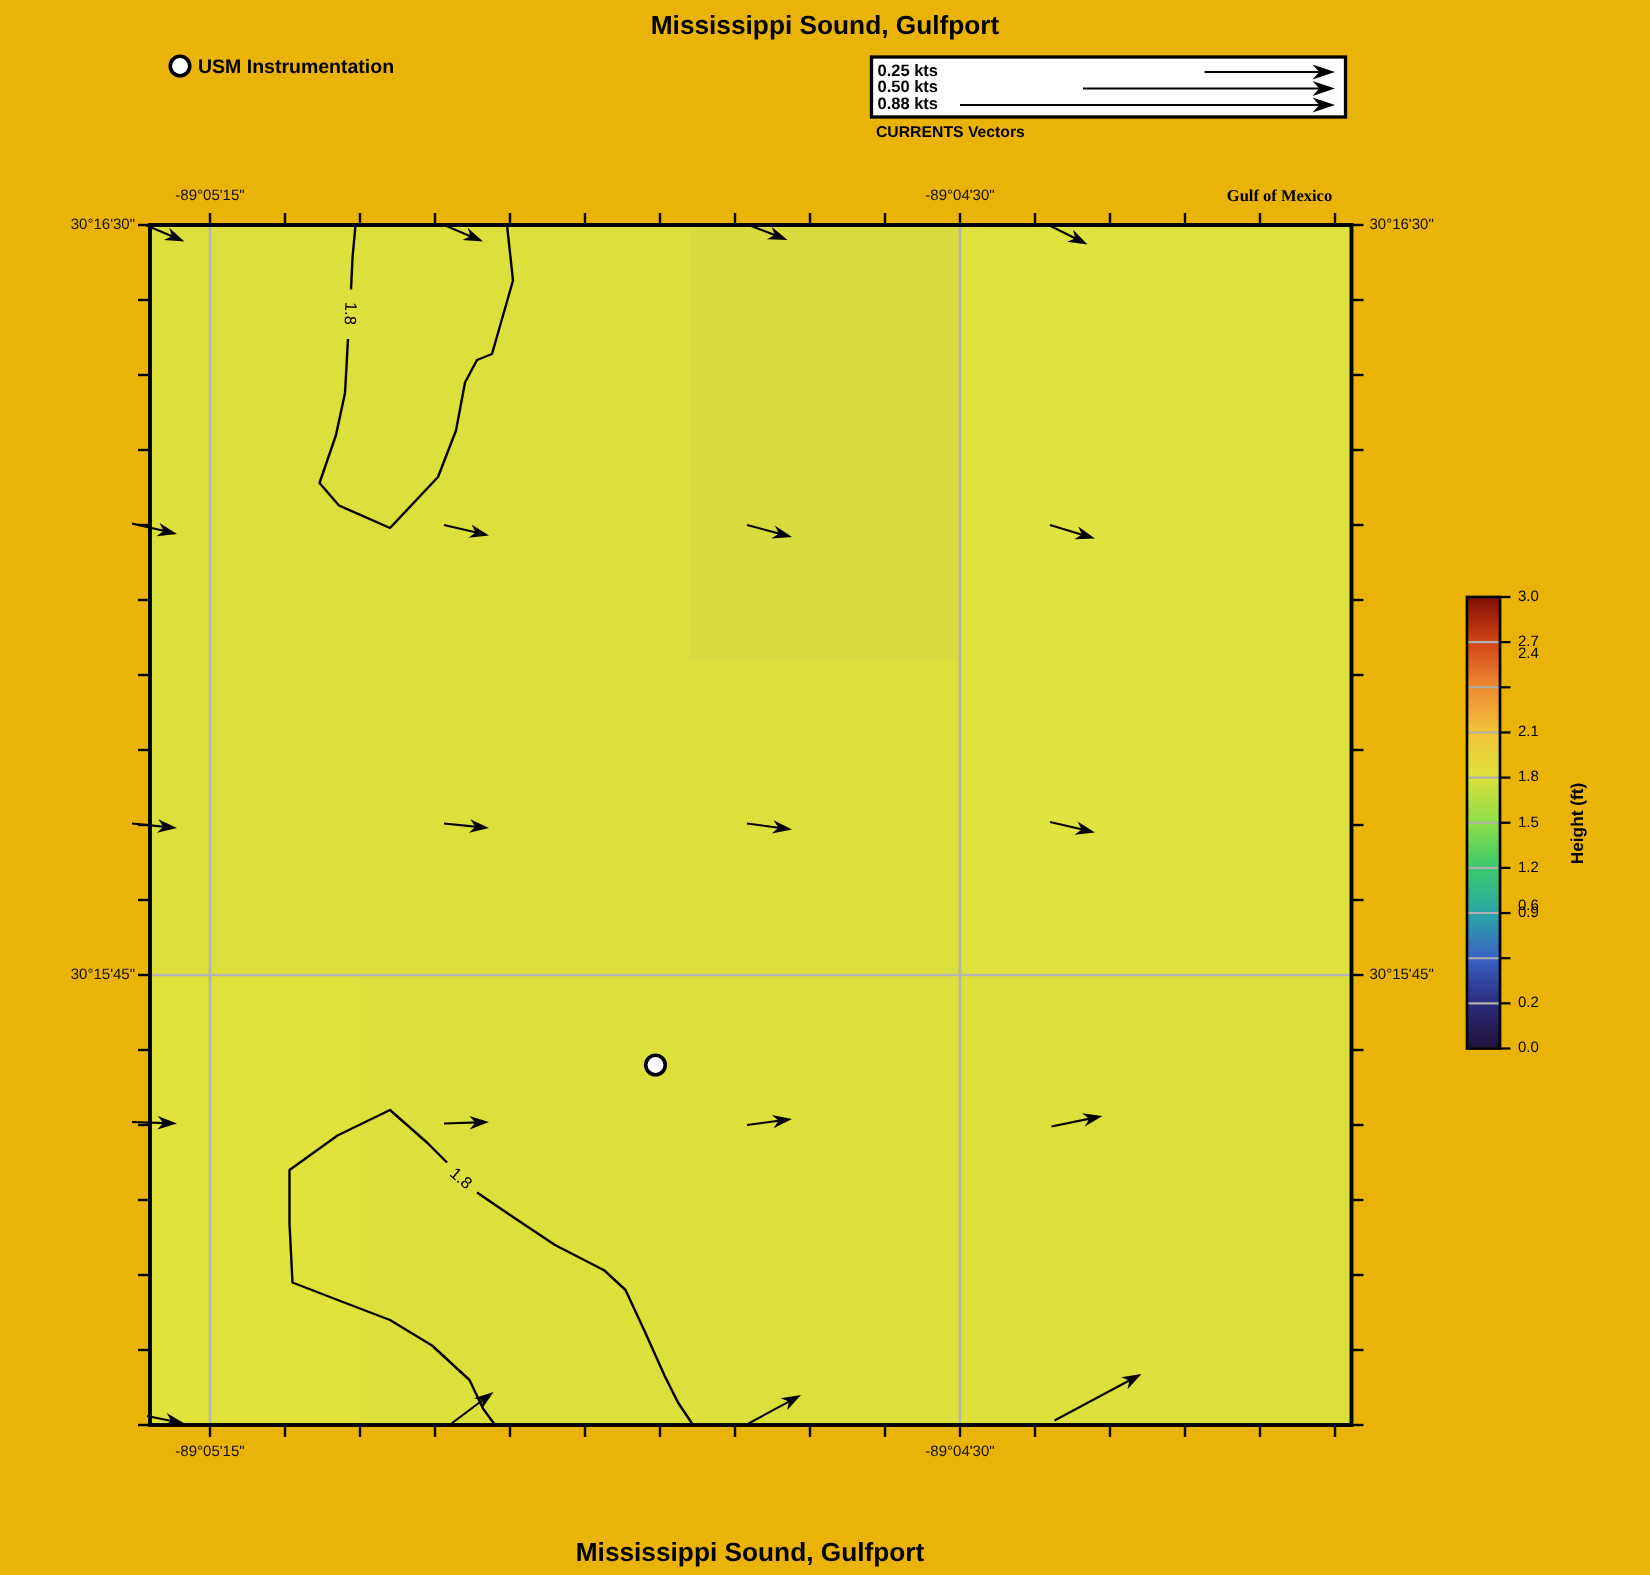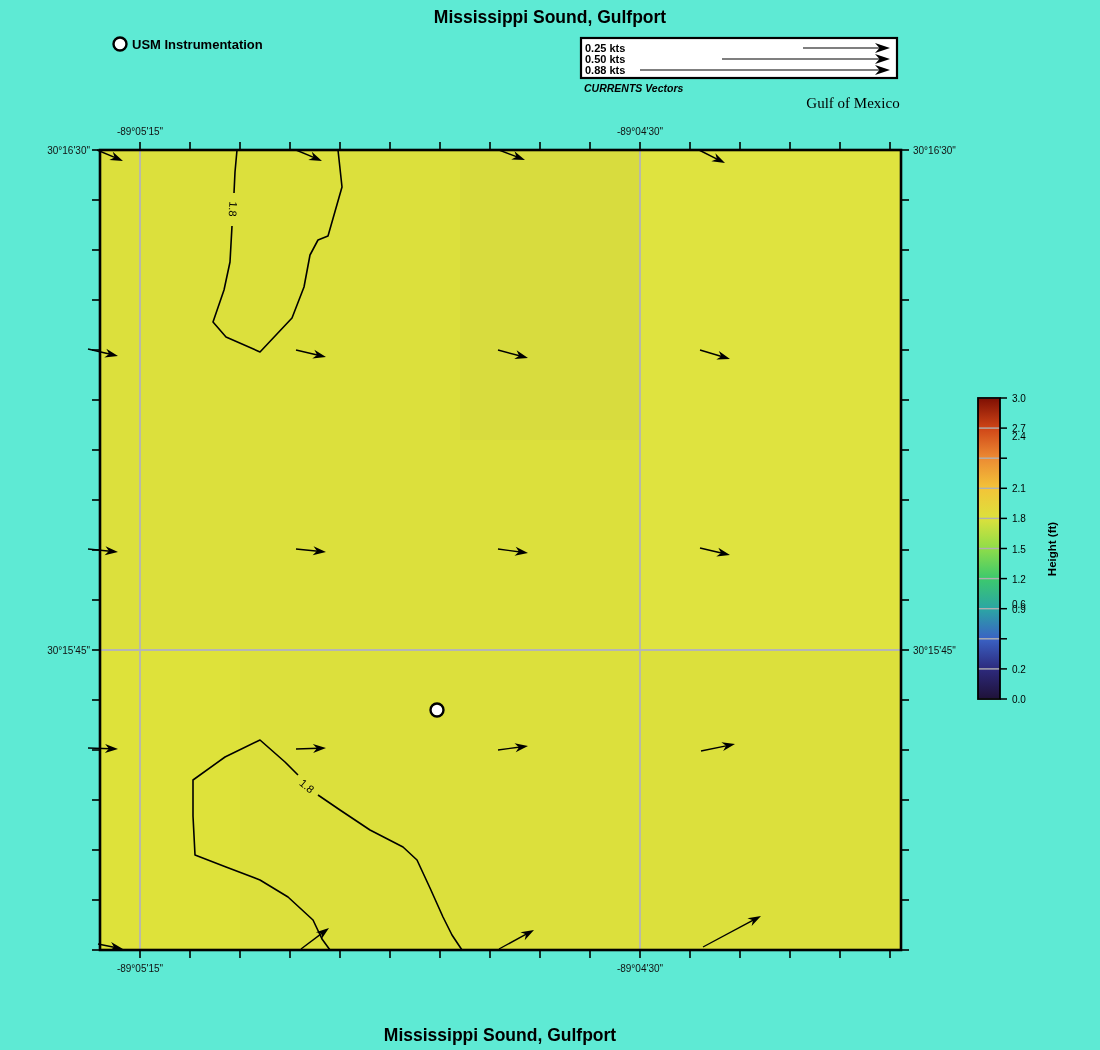--- a/index.html
+++ b/index.html
@@ -1,22 +1,22 @@
 <!DOCTYPE html>
 <html><head>
 <meta charset="utf-8">
 <style>
   html,body{margin:0;padding:0;background:#fff;}
-  #page{position:relative;width:1100px;height:1050px;background:#5eead4;overflow:hidden;
+  #page{position:relative;width:1100px;height:1050px;background:#eab308;overflow:hidden;
         font-family:"Liberation Sans",sans-serif;color:#000;}
   svg{position:absolute;left:0;top:0;}
   .txt{position:absolute;white-space:nowrap;}
   .title{font-size:17.5px;font-weight:bold;transform:translate(-50%,-50%);}
   .subtitle{font-family:"Liberation Serif",serif;font-size:17px;font-weight:bold;transform:translate(-50%,-50%);}
-  .gulf{font-family:"Liberation Serif",serif;font-size:15px;font-weight:normal;transform:translate(-50%,-50%);}
+  .gulf{font-family:"Liberation Serif",serif;font-size:11px;font-weight:bold;transform:translate(-50%,-50%);margin-top:28px;}
   .usm{font-size:13px;font-weight:bold;transform:translate(0,-50%);}
   .kts{font-size:11px;font-weight:bold;transform:translate(0,-50%);line-height:11px;}
   .caption{font-size:10.5px;font-weight:bold;transform:translate(0,-50%);}
   .axlab{font-size:10px;color:#111;}
   .cbtick{font-size:10px;transform:translate(0,-50%);}
   .cblabel{font-size:11.5px;font-weight:bold;transform:translate(-50%,-50%) rotate(-90deg);}
   .ctlabel{font-size:11px;color:#000;}
 </style>
 </head>
 <body>
@@ -186,21 +186,21 @@
       <polygon points="890,48 875,53 879.5,48 875,43" fill="#000"></polygon>
       <line x1="722" y1="59" x2="881" y2="59" stroke="#000" stroke-width="1.2"></line>
       <polygon points="890,59 875,64 879.5,59 875,54" fill="#000"></polygon>
       <line x1="640" y1="70" x2="881" y2="70" stroke="#000" stroke-width="1.2"></line>
       <polygon points="890,70 875,75 879.5,70 875,65" fill="#000"></polygon>
       <circle cx="120" cy="44" r="6.5" fill="#fff" stroke="#000" stroke-width="2.4"></circle>
     </svg>
 
   <div class="txt title" style="left:550px;top:17px;">Mississippi Sound, Gulfport</div>
   <div class="txt usm" style="left:132px;top:44px;">USM Instrumentation</div>
-  <div class="txt caption" style="left:584px;top:88px;font-style:italic;">CURRENTS Vectors</div>
+  <div class="txt caption" style="left:584px;top:88px;">CURRENTS Vectors</div>
   <div class="txt gulf" style="left:853px;top:103px;">Gulf of Mexico</div>
   <div class="txt kts" style="left:585px;top:48px;">0.25 kts</div>
   <div class="txt kts" style="left:585px;top:59px;">0.50 kts</div>
   <div class="txt kts" style="left:585px;top:70px;">0.88 kts</div>
   <div class="txt cblabel" style="left:1052px;top:549px;">Height (ft)</div>
   <div class="txt title" style="left:500px;top:1035px;">Mississippi Sound, Gulfport</div>
 <div class="txt ctlabel" style="left: 233px; top: 209px; transform: translate(-50%, -50%) rotate(93deg);">1.8</div>
     <div class="txt ctlabel" style="left: 307px; top: 786px; transform: translate(-50%, -50%) rotate(40deg);">1.8</div>
     <div class="txt axlab" style="left: 140px; top: 131px; transform: translate(-50%, -50%);">-89°05'15"</div>
     <div class="txt axlab" style="left: 140px; top: 968px; transform: translate(-50%, -50%);">-89°05'15"</div>

